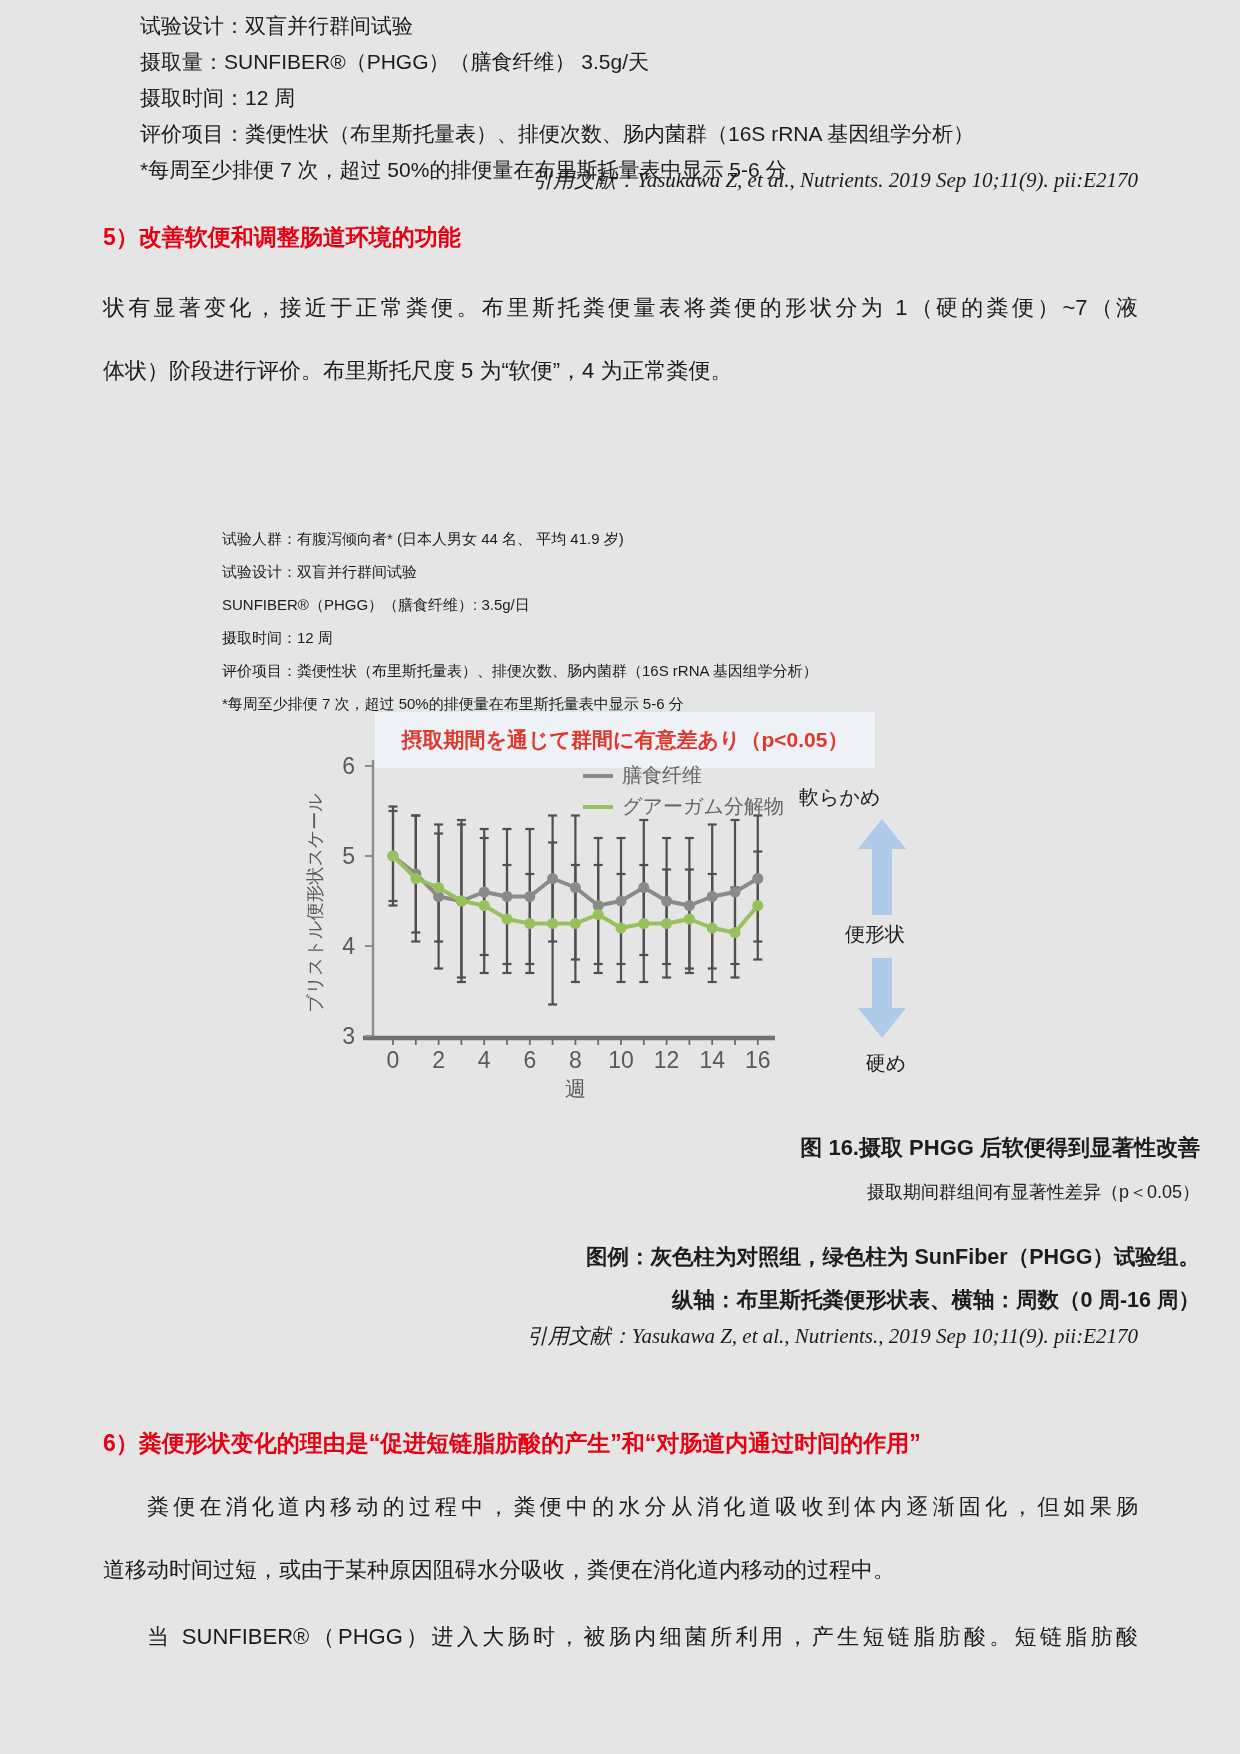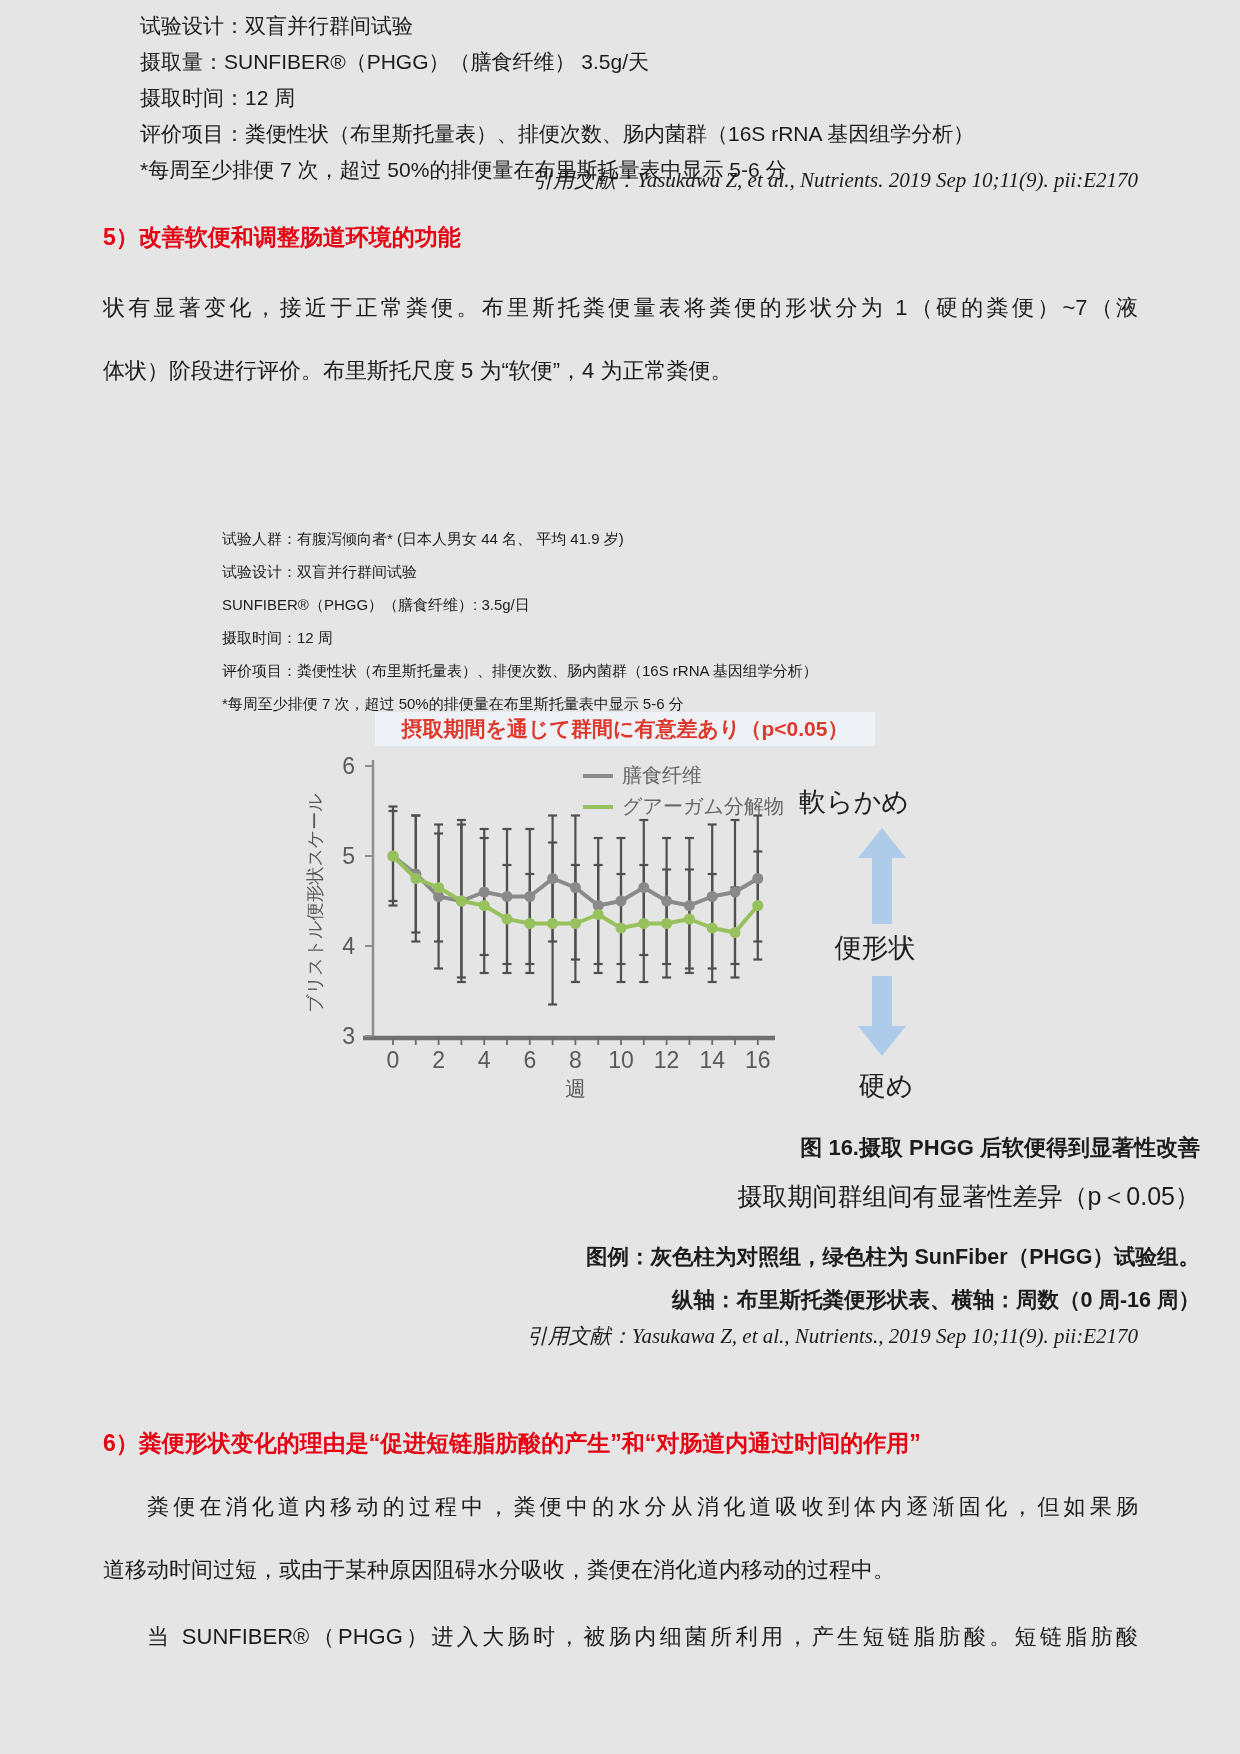--- a/index.html
+++ b/index.html
@@ -9,35 +9,35 @@
   .detail-block .line{font-size:21px;line-height:36px;white-space:nowrap;}
   .detail-block2 .line{font-size:15px;line-height:33px;white-space:nowrap;}
   .citation{font-family:"Liberation Serif",serif;font-style:italic;font-size:21px;
             text-align:right;white-space:nowrap;}
   .red-heading{font-size:23px;font-weight:700;white-space:nowrap;}
   .para .pline{font-size:22px;height:63px;text-align:justify;}
   .para .pline.fill{text-align-last:justify;-moz-text-align-last:justify;}
   .para .pline.indent{text-indent:44px;}
   .fig{width:770px;height:412px;}
   .fig-title{top:10px;left:140px;width:500px;text-align:center;font-size:21px;font-weight:700;
-             background:#eef1f5;padding:3px 0;white-space:nowrap;}
+             background:#eef1f5;padding:14px 0;white-space:nowrap;}
   .legend{top:58px;left:348px;}
   .legend-row{display:flex;align-items:center;height:31px;}
   .legend-swatch{display:inline-block;width:30px;height:4px;margin-right:9px;}
   .legend-label{font-size:20px;color:#666666;white-space:nowrap;}
   .annot-col{top:82px;left:562px;width:170px;display:flex;flex-direction:column;align-items:center;}
-  .annot-text{font-size:27px;color:#1f1f1f;white-space:nowrap;}
+  .annot-text{font-size:20px;color:#1f1f1f;white-space:nowrap;}
   .annot-col .a1{align-self:flex-start;margin-left:2px;}
   .annot-col .a2{margin:8px 0 6px 0;}
   .annot-col .a3{margin-left:-14px;}
   .annot-col .a4{margin:10px 0 12px 0;}
   .annot-col .a5{margin-left:8px;}
   .center-line{left:0;width:1200px;text-align:right;white-space:nowrap;}
   .caption{font-size:22px;font-weight:700;}
-  .subcaption{font-size:25px;font-weight:400;}
+  .subcaption{font-size:18px;font-weight:400;}
   .note-bold{font-size:21.5px;font-weight:700;}
 </style>
 </head>
 <body>
 
 <div class="page">
 
   <div class="abs detail-block" style="top:8px;left:140px;width:1010px;">
     <div class="line">试验设计：双盲并行群间试验</div>
     <div class="line">摄取量：SUNFIBER®（PHGG）（膳食纤维） 3.5g/天</div>

